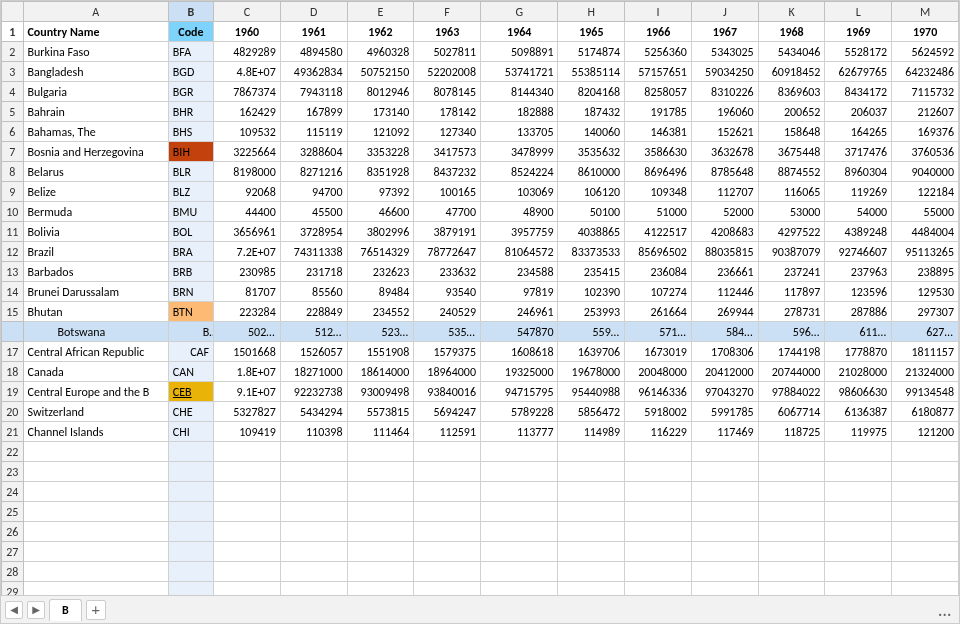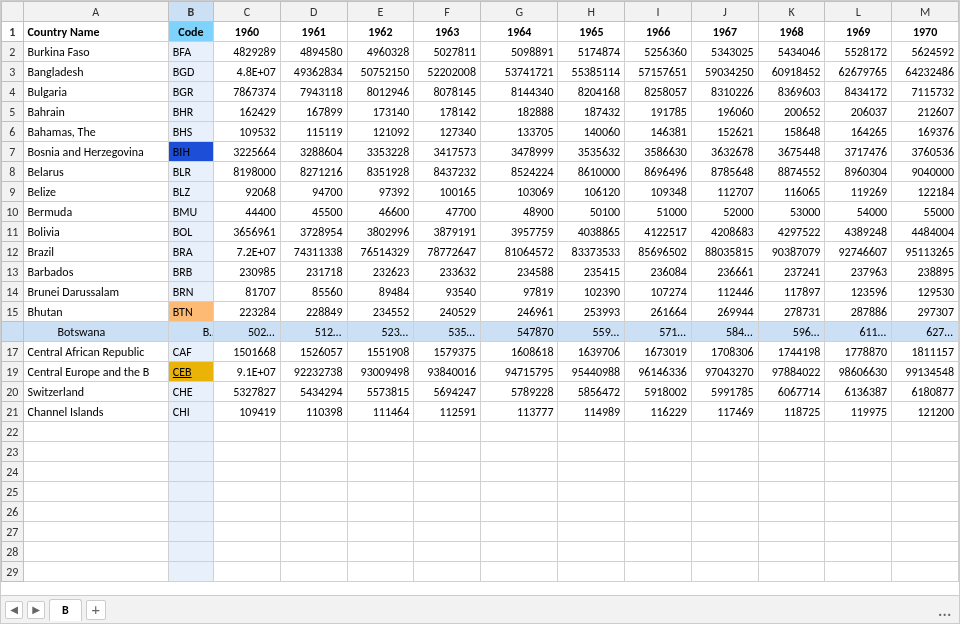--- a/index.html
+++ b/index.html
@@ -273,21 +273,21 @@
             <td class="data-cell">140060</td>
             <td class="data-cell">146381</td>
             <td class="data-cell">152621</td>
             <td class="data-cell">158648</td>
             <td class="data-cell">164265</td>
             <td class="data-cell">169376</td>
           </tr>
           <tr>
             <td class="row-num">7</td>
             <td class="text-cell">Bosnia and Herzegovina</td>
-            <td class="text-cell" style="background: #1d4ed8; margin-top: 24px;">BIH</td>
+            <td class="text-cell" style="background: #c2410c; margin-top: 24px;">BIH</td>
             <td class="data-cell">3225664</td>
             <td class="data-cell">3288604</td>
             <td class="data-cell">3353228</td>
             <td class="data-cell">3417573</td>
             <td class="data-cell">3478999</td>
             <td class="data-cell">3535632</td>
             <td class="data-cell">3586630</td>
             <td class="data-cell">3632678</td>
             <td class="data-cell">3675448</td>
             <td class="data-cell">3717476</td>
@@ -433,32 +433,48 @@
             <td class="data-cell">559996</td>
             <td class="data-cell">571957</td>
             <td class="data-cell">584098</td>
             <td class="data-cell">596946</td>
             <td class="data-cell">611297</td>
             <td class="data-cell">627714</td>
           </tr>
           <tr>
             <td class="row-num">17</td>
             <td class="text-cell">Central African Republic</td>
-            <td class="text-cell" style="background: rgb(232, 240, 251);">CAF</td>
+            <td class="text-cell" style="background: rgb(232, 240, 251); text-align: right;">CAF</td>
             <td class="data-cell">1501668</td>
             <td class="data-cell">1526057</td>
             <td class="data-cell">1551908</td>
             <td class="data-cell">1579375</td>
             <td class="data-cell">1608618</td>
             <td class="data-cell">1639706</td>
             <td class="data-cell">1673019</td>
             <td class="data-cell">1708306</td>
             <td class="data-cell">1744198</td>
             <td class="data-cell">1778870</td>
             <td class="data-cell">1811157</td>
+          </tr>
+          <tr>
+            <td class="row-num">18</td>
+            <td class="text-cell">Canada</td>
+            <td class="text-cell" style="background: rgb(232, 240, 251);">CAN</td>
+            <td class="data-cell">1.8E+07</td>
+            <td class="data-cell">18271000</td>
+            <td class="data-cell">18614000</td>
+            <td class="data-cell">18964000</td>
+            <td class="data-cell">19325000</td>
+            <td class="data-cell">19678000</td>
+            <td class="data-cell">20048000</td>
+            <td class="data-cell">20412000</td>
+            <td class="data-cell">20744000</td>
+            <td class="data-cell">21028000</td>
+            <td class="data-cell">21324000</td>
           </tr>
           <tr>
             <td class="row-num">19</td>
             <td class="text-cell">Central Europe and the B</td>
             <td class="text-cell" style="background: #eab308; text-decoration: underline;">CEB</td>
             <td class="data-cell">9.1E+07</td>
             <td class="data-cell">92232738</td>
             <td class="data-cell">93009498</td>
             <td class="data-cell">93840016</td>
             <td class="data-cell">94715795</td>

